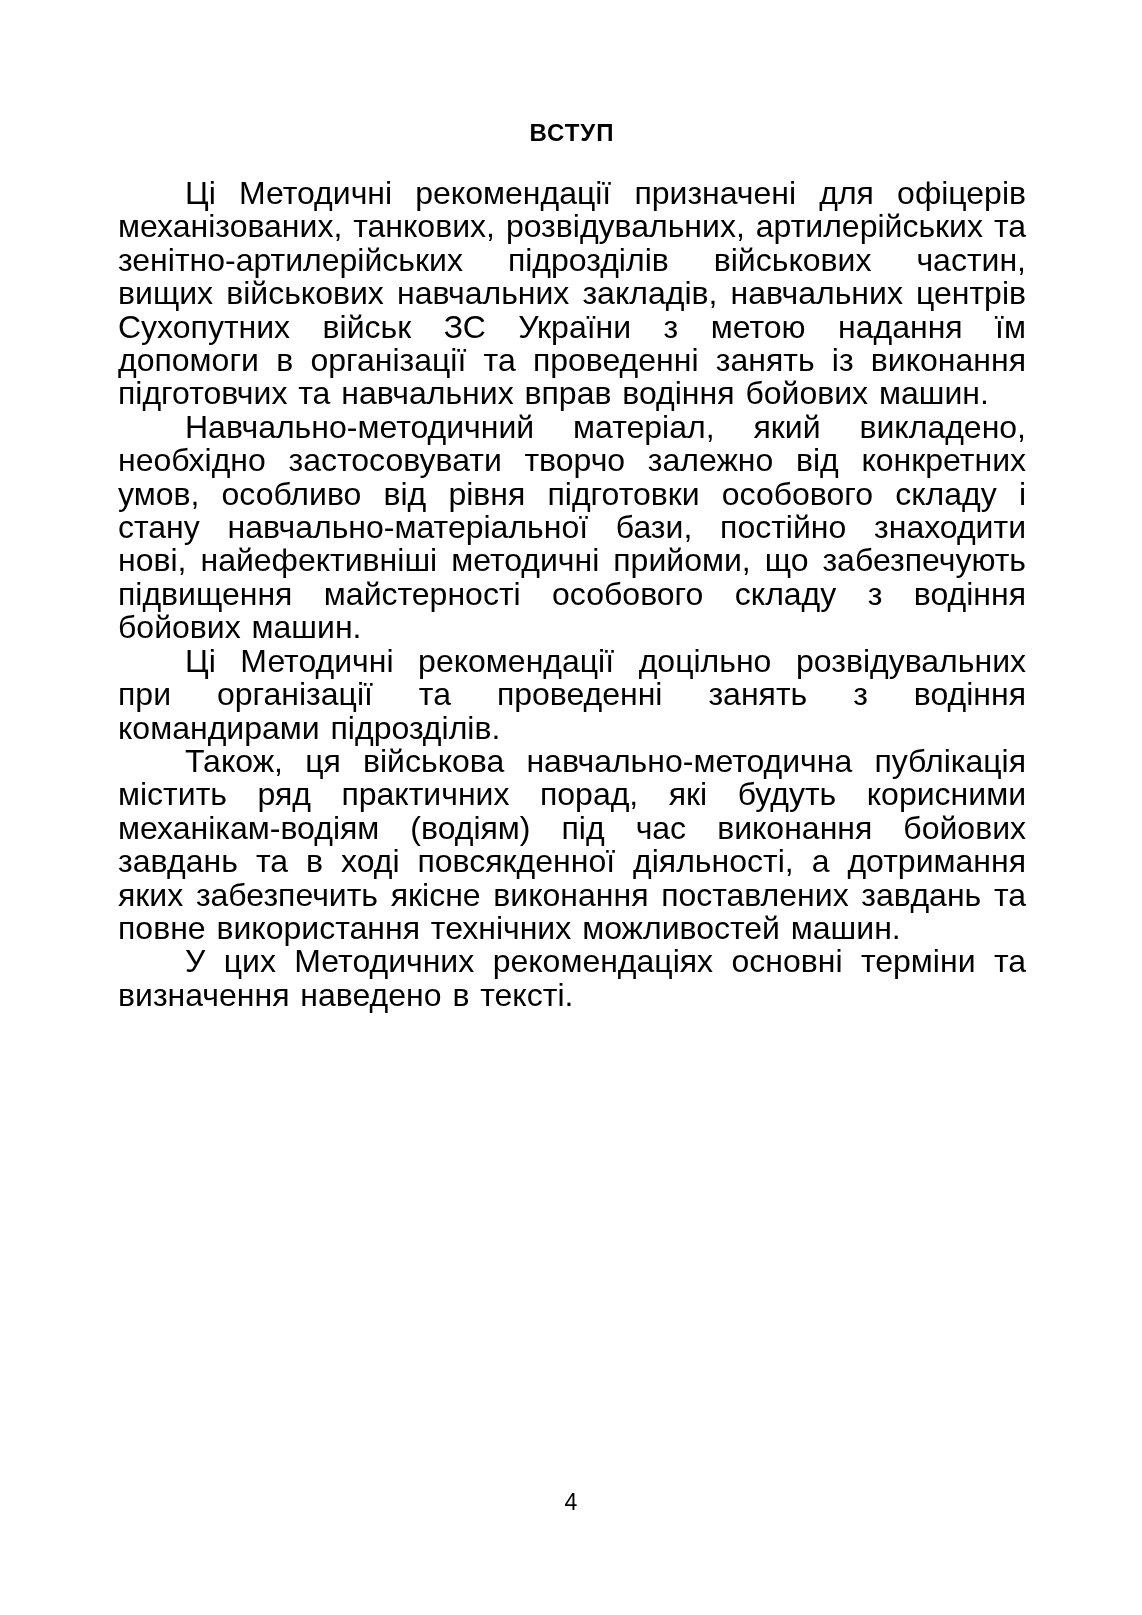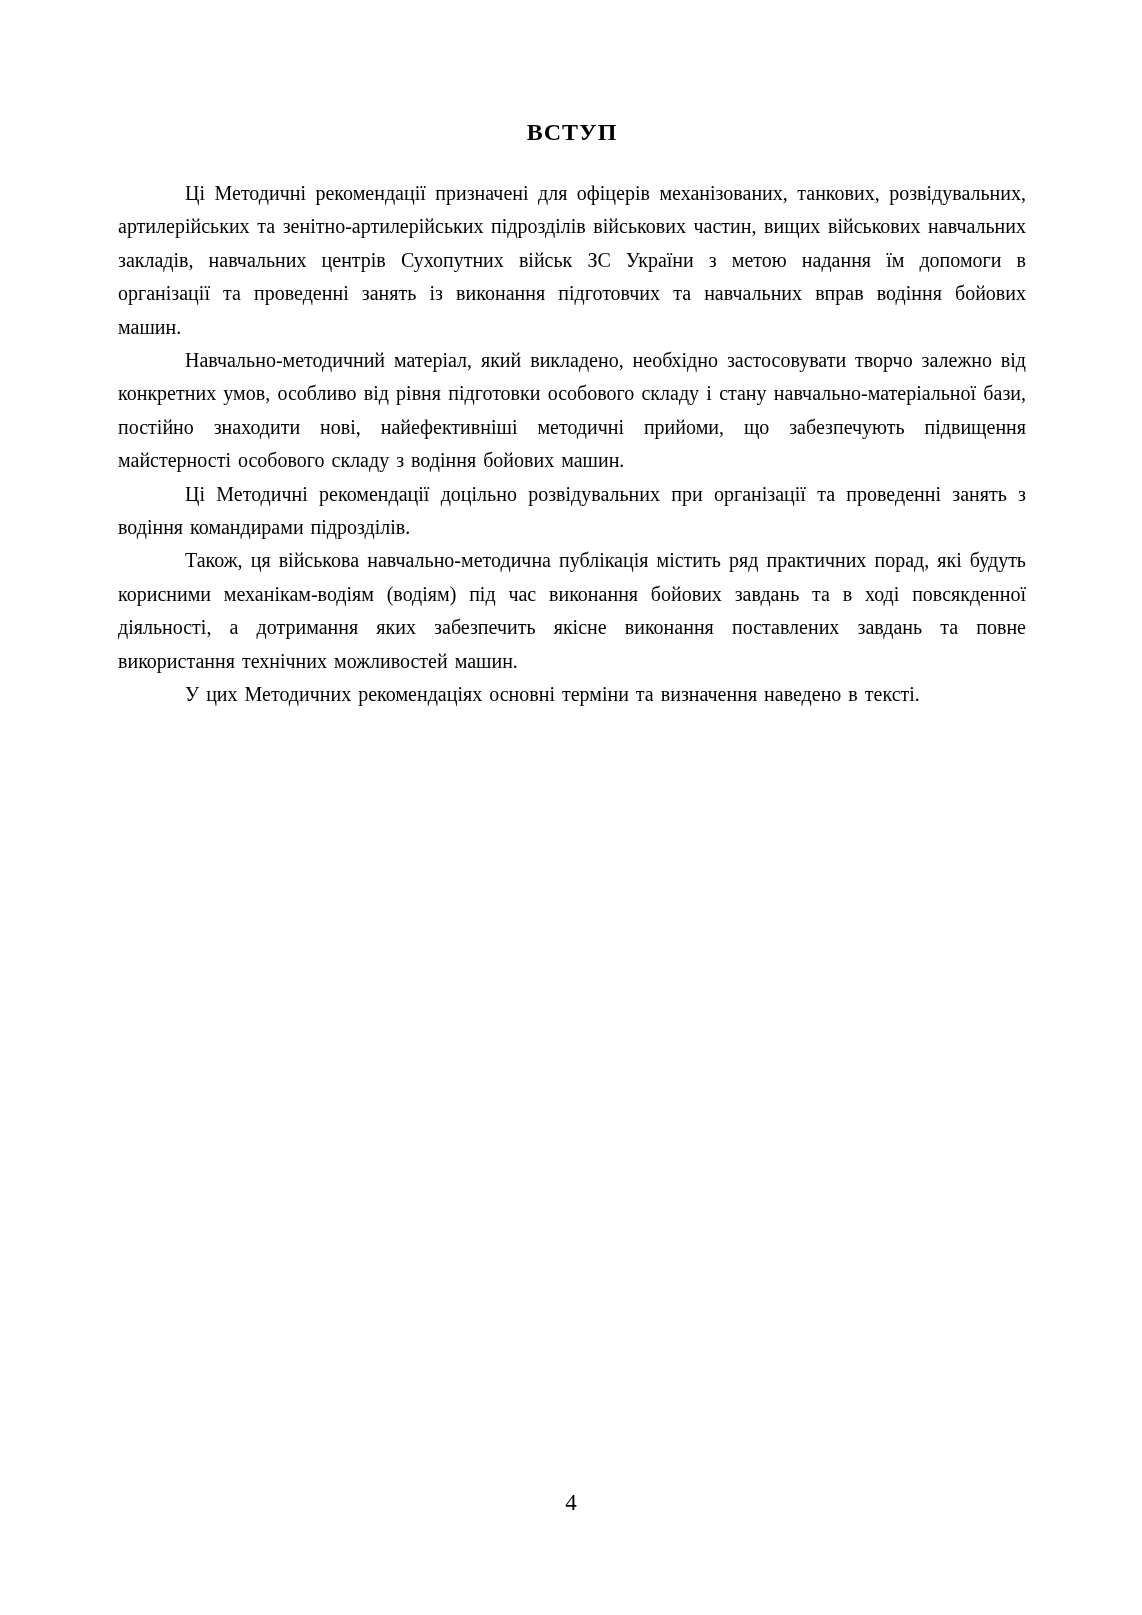--- a/index.html
+++ b/index.html
@@ -5,42 +5,42 @@
     html, body {
       margin: 0;
       padding: 0;
       background: #ffffff;
     }
     .page {
       position: relative;
       width: 1142px;
       height: 1569px;
       background: #ffffff;
-      font-family: Liberation Serif, serif;
+      font-family: Liberation Sans, sans-serif;
       color: #000000;
       overflow: hidden;
       box-sizing: border-box;
     }
     .content {
       position: absolute;
       left: 118px;
       right: 116px;
       top: 116px;
     }
     .doc-title {
       margin: 0 0 28px 0;
       text-align: center;
       font-weight: bold;
       font-size: 24px;
       line-height: 33px;
       letter-spacing: 1px;
     }
     .body-text p {
       margin: 0;
-      font-size: 20px;
+      font-size: 32px;
       line-height: 33.4px;
       text-align: justify;
       text-indent: 67px;
       word-spacing: 2px;
     }
     .body-text p.spaced {
     }
     .page-number {
       position: absolute;
       left: 0;

